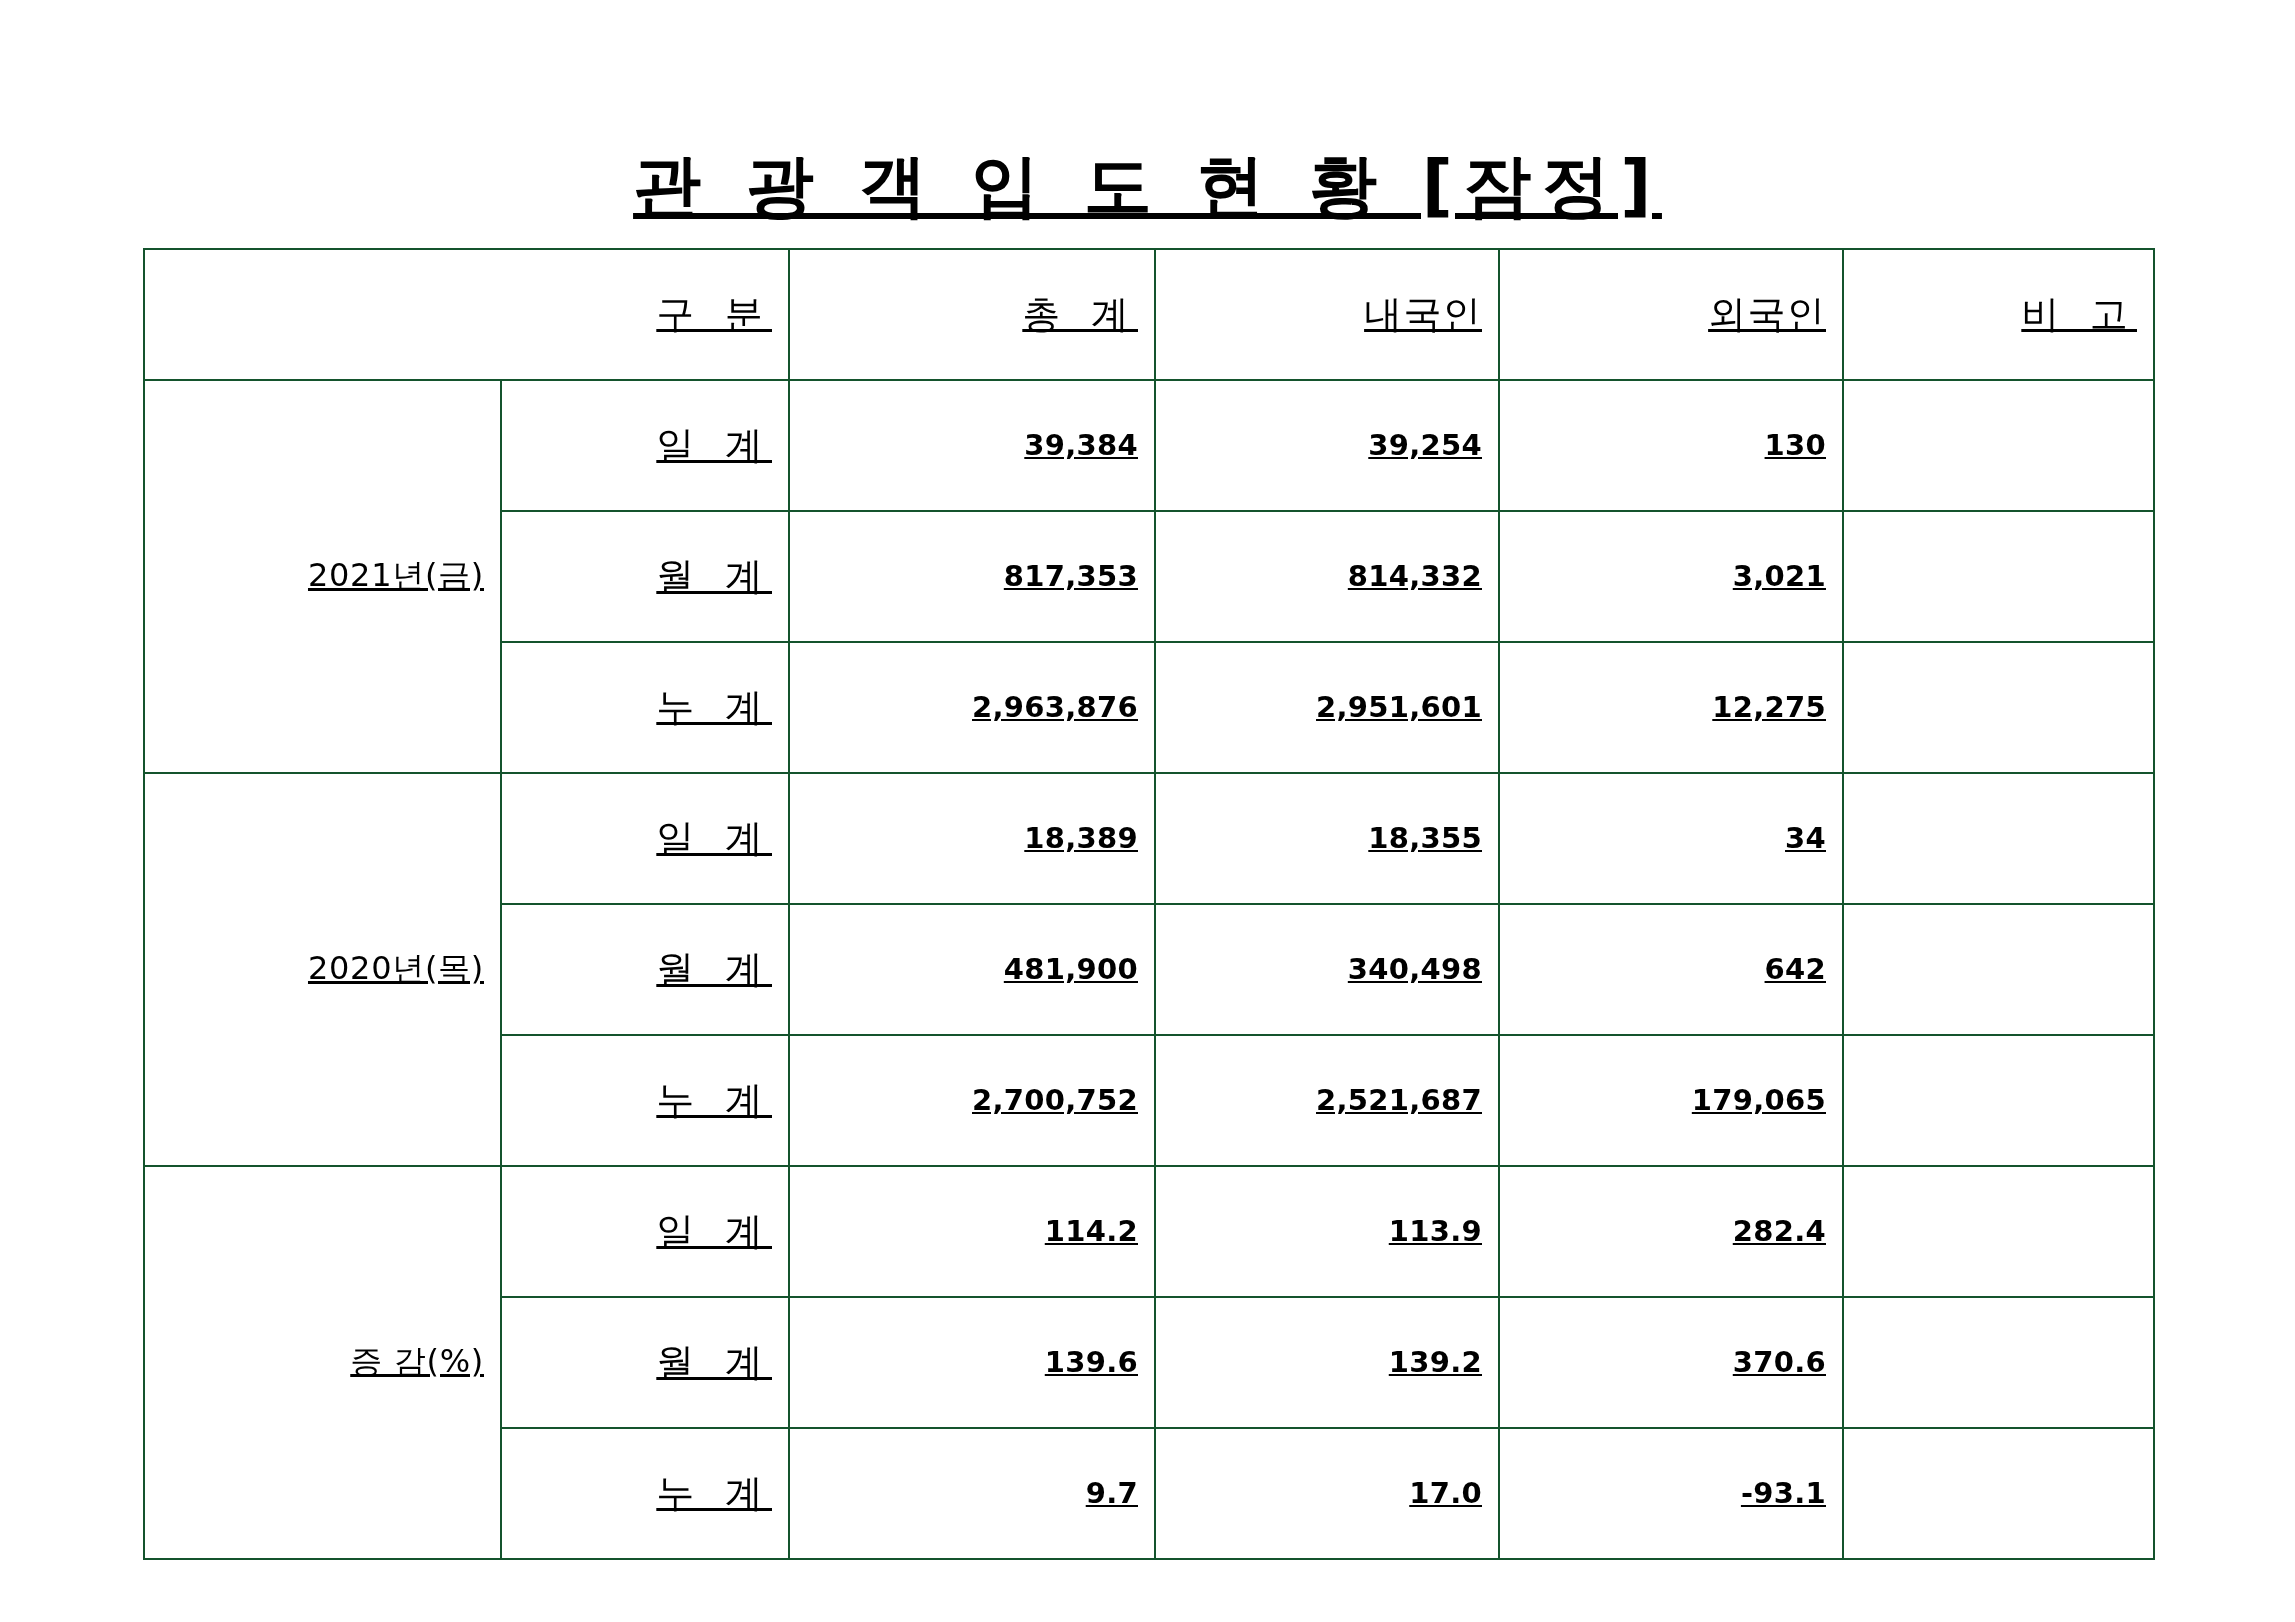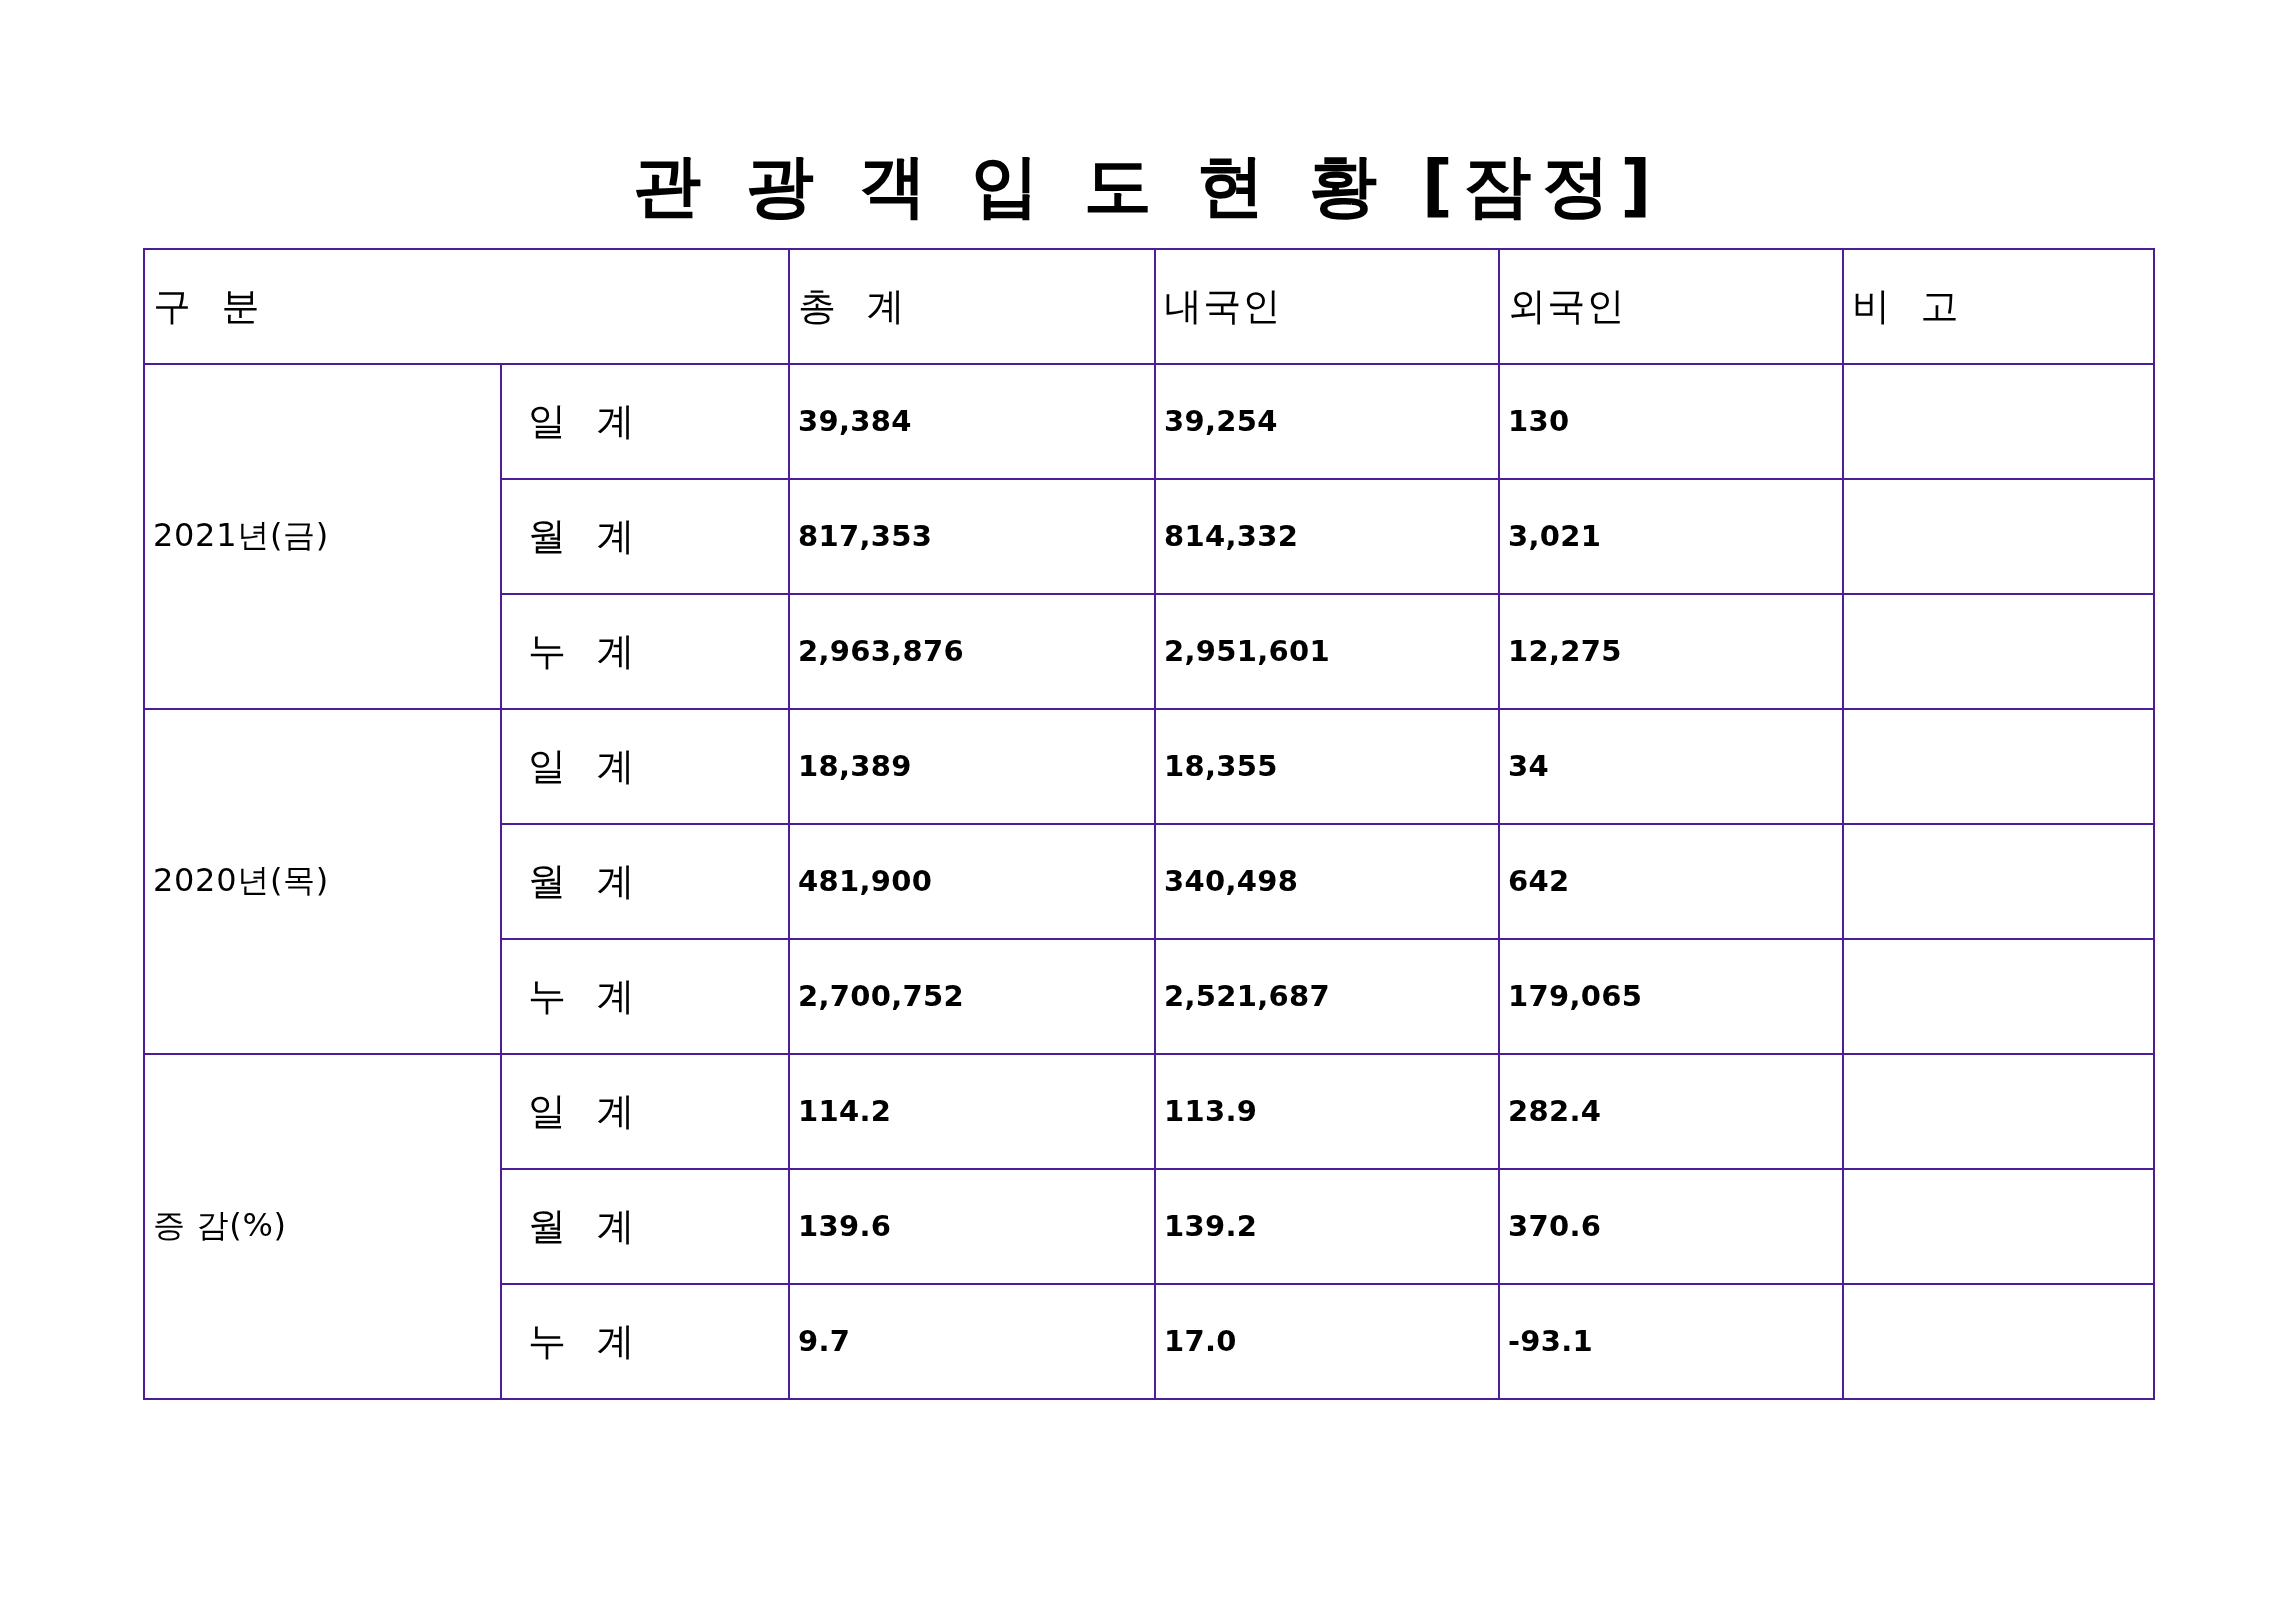--- a/index.html
+++ b/index.html
@@ -13,20 +13,21 @@
     height: 1623px;
     font-family: "DejaVu Sans", "Liberation Sans", sans-serif;
     color: #000000;
     overflow: hidden;
   }
   .page {
     position: relative;
     width: 2295px;
     height: 1148px;
     box-sizing: border-box;
+    text-decoration: underline;
   }
   .doc-title {
     margin: 0;
     padding-top: 152px;
     text-align: center;
     font-family: "DejaVu Sans", "Liberation Sans", sans-serif;
     font-weight: 700;
     font-size: 68px;
     letter-spacing: 10.5px;
     line-height: 1.0;
@@ -54,23 +55,23 @@
   }
   table.report col.c-div1 { width: 357px; }
   table.report col.c-div2 { width: 288px; }
   table.report col.c-total { width: 366px; }
   table.report col.c-dom   { width: 344px; }
   table.report col.c-for   { width: 344px; }
   table.report col.c-note  { width: 311px; }
 
   table.report th,
   table.report td {
-    border: 2px solid #4c1d95;
-    padding: 8px;
-    text-align: left;
+    border: 2px solid #14532d;
+    padding: 16px;
+    text-align: right;
     vertical-align: middle;
     background: #ffffff;
   }
   table.report thead th {
     height: 97px;
     font-size: 38px;
     font-weight: 400;
     letter-spacing: 9.2px;
   }
   table.report thead th.plain {

